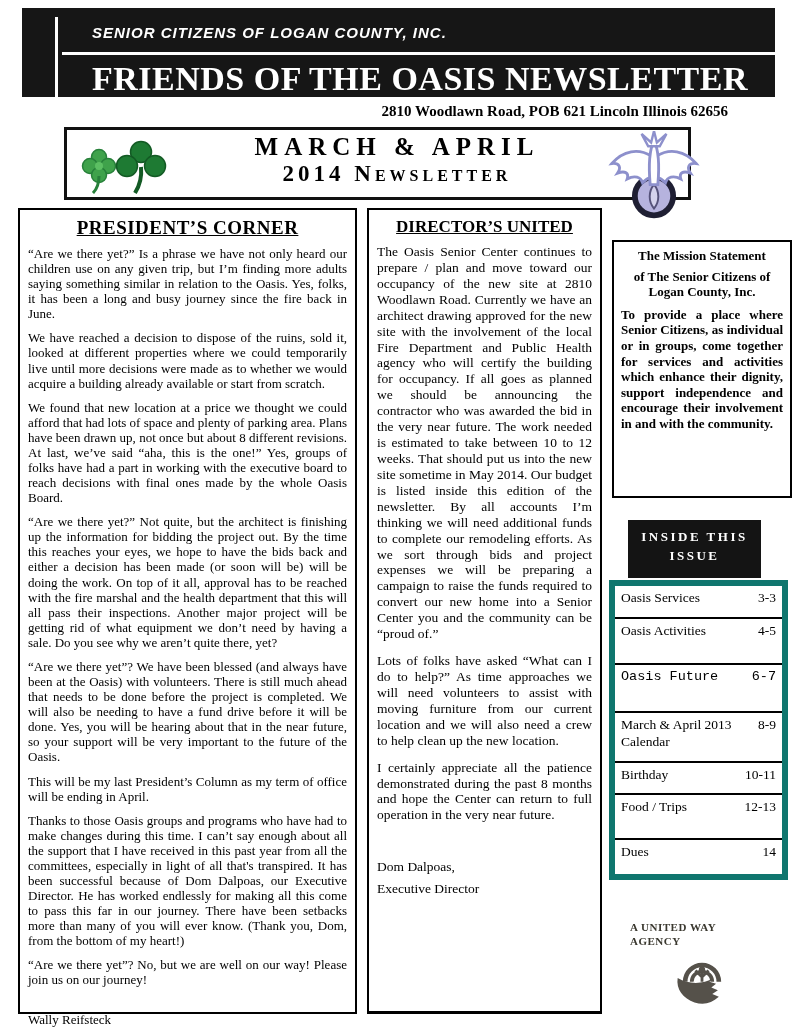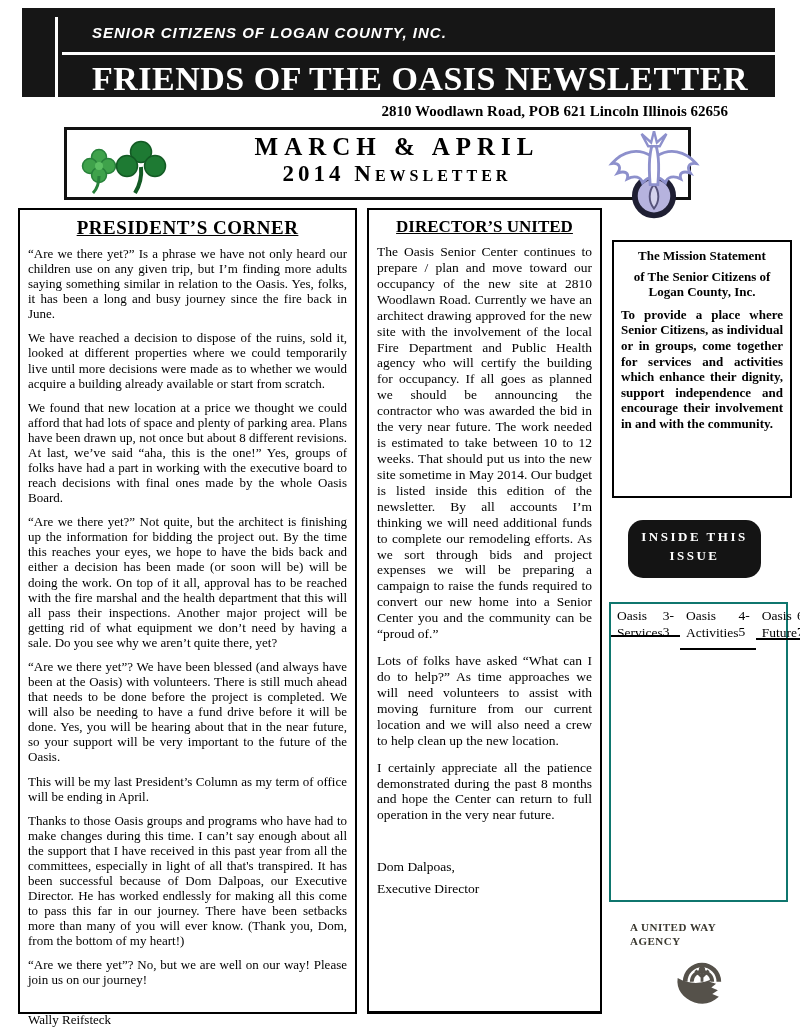--- a/index.html
+++ b/index.html
@@ -44,29 +44,29 @@
 
   
   .mission-box { position: absolute; left: 612px; top: 240px; width: 180px; height: 258px;
                  border: 2px solid #000; padding: 6px 7px; font-weight: bold; font-size: 13px; }
   .mission-t1 { text-align: center; line-height: 1.2; }
   .mission-t2 { text-align: center; line-height: 1.2; margin-top: 5px; }
   .mission-body { text-align: justify; line-height: 1.2; margin-top: 7px; }
 
   .iti-box { position: absolute; left: 628px; top: 520px; width: 133px; height: 58px;
              background: #141414; color: #fff; text-align: center; font-weight: bold;
-             font-size: 13px; letter-spacing: 2.5px; line-height: 1.45; padding-top: 8px; border-radius: 15px; }
-
-  .toc { position: absolute; left: 609px; top: 602px; width: 179px; height: 300px;
-         border: 2px solid #0f766e; display: flex; }
+             font-size: 13px; letter-spacing: 2.5px; line-height: 1.45; padding-top: 8px; }
+
+  .toc { position: absolute; left: 609px; top: 580px; width: 179px; height: 300px;
+         border: 6px solid #0f766e; display: flex; flex-direction: column; }
   .toc-row { display: flex; justify-content: space-between; align-items: flex-start;
              padding: 4px 6px 0; font-size: 13.5px; border-bottom: 2px solid #000; }
   .toc-row:last-child { border-bottom: none; }
   .toc-label { max-width: 122px; line-height: 1.25; }
-  .r1 { height: 33px; } .r2 { height: 46px; } .r3 { height: 36px; } .r4 { height: 50px; }
+  .r1 { height: 33px; } .r2 { height: 46px; } .r3 { height: 48px; font-family: Liberation Mono, monospace; } .r4 { height: 50px; }
   .r5 { height: 32px; } .r6 { height: 45px; } .r7 { flex: 1; }
 
   .uw-label { position: absolute; left: 630px; top: 920px; width: 146px; 
               font-weight: bold; font-size: 11px; line-height: 1.3; color: #3a382f; letter-spacing: 0.5px; }
   .uw-logo { position: absolute; left: 672px; top: 950px; }
 </style>
 </head>
 <body>
 
 <div class="page">

